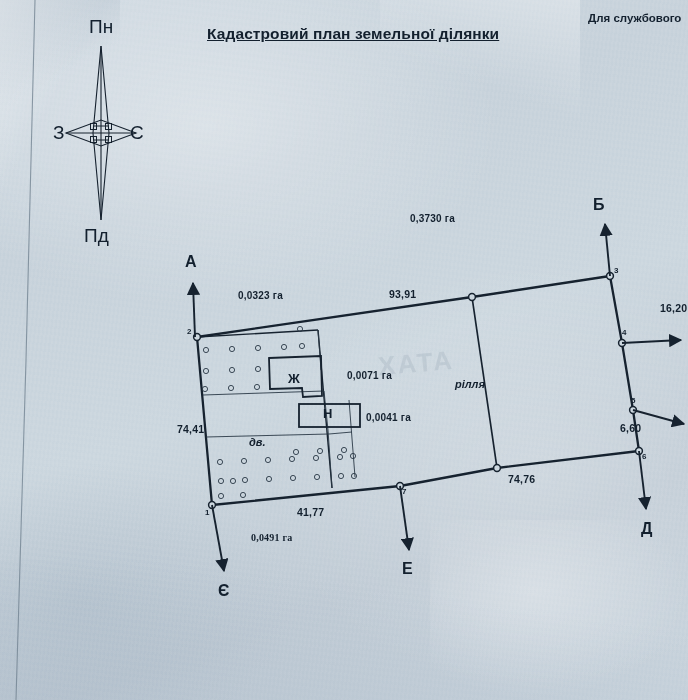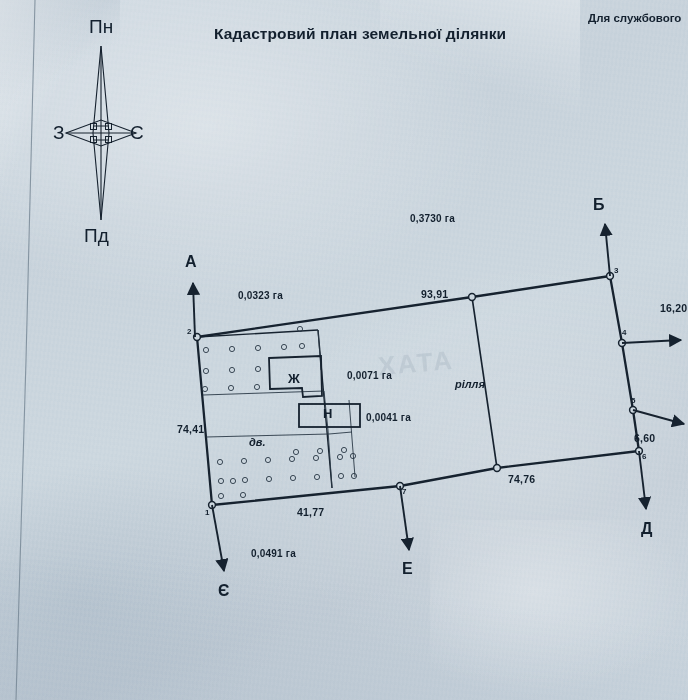--- a/index.html
+++ b/index.html
@@ -186,21 +186,21 @@
       <path d="M633,410 L684,424" marker-end="url(#arrhead)"></path>
 
       <path d="M639,451 L646,509" marker-end="url(#arrhead)"></path>
 
       <path d="M400,486 L409,550" marker-end="url(#arrhead)"></path>
 
       <path d="M212,505 L224,571" marker-end="url(#arrhead)"></path>
     </g>
   </svg>
 
-  <div class="txt title" style="left:214px;top:25px;">Кадастровий план земельної ділянки</div>
+  <div class="txt title" style="left:207px;top:25px;text-decoration:underline;">Кадастровий план земельної ділянки</div>
   <div class="txt official" style="left:588px;top:12px;">Для службового</div>
 
   <div class="txt cardinal" style="left:89px;top:16px;">Пн</div>
   <div class="txt cardinal" style="left:84px;top:225px;">Пд</div>
   <div class="txt cardinal" style="left:53px;top:122px;">З</div>
   <div class="txt cardinal" style="left:130px;top:122px;">С</div>
 
   <div class="txt corner" style="left:185px;top:253px;">А</div>
   <div class="txt corner" style="left:593px;top:196px;">Б</div>
   <div class="txt corner" style="left:641px;top:520px;">Д</div>
@@ -208,33 +208,33 @@
   <div class="txt corner" style="left:218px;top:582px;">Є</div>
 
   <div class="txt node" style="left:205px;top:508px;">1</div>
   <div class="txt node" style="left:187px;top:327px;">2</div>
   <div class="txt node" style="left:614px;top:266px;">3</div>
   <div class="txt node" style="left:622px;top:328px;">4</div>
   <div class="txt node" style="left:631px;top:396px;">5</div>
   <div class="txt node" style="left:642px;top:452px;">6</div>
   <div class="txt node" style="left:402px;top:487px;">7</div>
 
-  <div class="txt dim" style="left:389px;top:288px;margin-left:32px;">93,91</div>
+  <div class="txt dim" style="left:389px;top:288px;">93,91</div>
   <div class="txt dim" style="left:618px;top:302px;padding-left:42px;">16,20</div>
   <div class="txt dim" style="left:658px;top:371px;padding-left:42px;">15,90</div>
-  <div class="txt dim" style="left:634px;top:422px;margin-top:10px;">6,60</div>
+  <div class="txt dim" style="left:620px;top:422px;">6,60</div>
   <div class="txt dim" style="left:508px;top:473px;">74,76</div>
   <div class="txt dim" style="left:297px;top:506px;">41,77</div>
   <div class="txt dim" style="left:177px;top:423px;">74,41</div>
 
   <div class="txt area" style="left:402px;top:213px;">0,3730 га</div>
   <div class="txt area" style="left:230px;top:290px;">0,0323 га</div>
   <div class="txt area" style="left:339px;top:370px;">0,0071 га</div>
   <div class="txt area" style="left:358px;top:412px;">0,0041 га</div>
-  <div class="txt area" style="left:243px;top:548px;">0,0491 га</div>
+  <div class="txt area" style="left:243px;top:532px;font-family:Liberation Serif, serif;">0,0491 га</div>
 
   <div class="txt bldg" style="left:288px;top:371px;">Ж</div>
   <div class="txt bldg" style="left:323px;top:406px;">Н</div>
 
   <div class="txt landuse" style="left:249px;top:436px;">дв.</div>
   <div class="txt landuse" style="left:455px;top:378px;">рілля</div>
 
 </div>
 
 </body></html>

